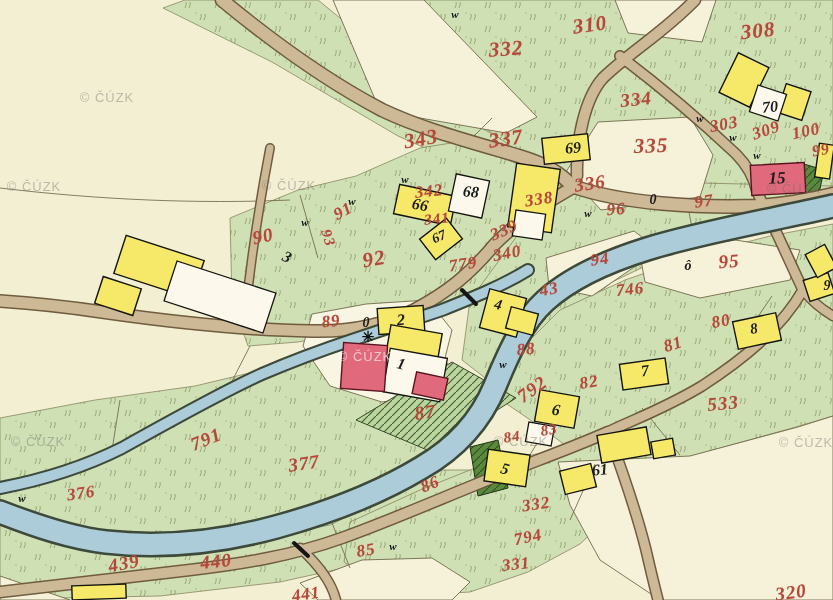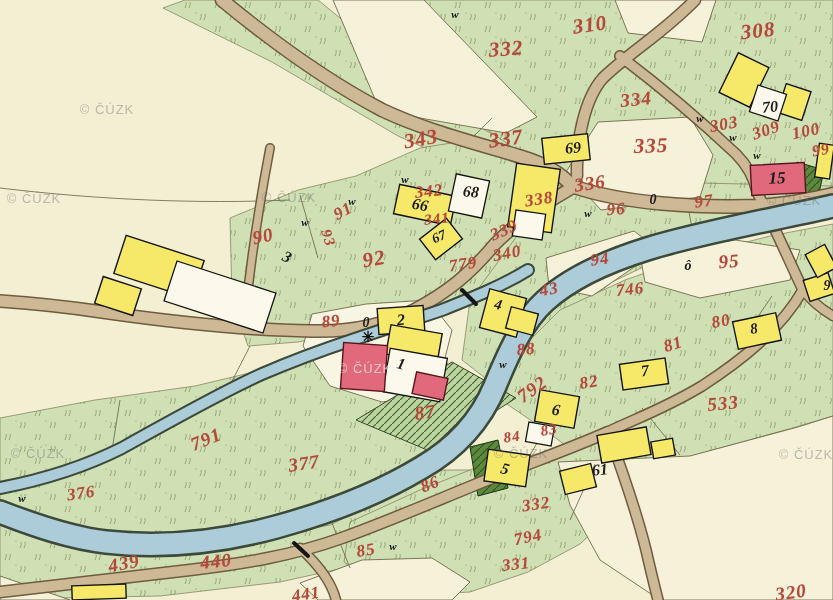--- a/index.html
+++ b/index.html
@@ -19,21 +19,21 @@
   .lbl{
     position:absolute;white-space:nowrap;line-height:1;
     font-family:"Liberation Serif",serif;font-style:italic;font-weight:bold;
   }
   .red{color:var(--red);letter-spacing:1px;text-shadow:0 0 1px rgba(181,72,58,.25);}
   .blk{color:var(--blk);}
   .wmark{color:#151515;font-size:12px;font-weight:bold;font-style:italic;}
   .star{color:#111;font-style:normal;}
   .wm{
     font-family:"Liberation Sans",sans-serif;font-style:normal;font-weight:normal;
-    color:rgba(110,110,110,.42);font-size:13px;letter-spacing:1px;margin-top:12px;
+    color:rgba(110,110,110,.42);font-size:13px;letter-spacing:1px;
   }
   .wm.light{color:rgba(255,255,255,.6);}
   #place-title{
     position:absolute;left:10px;top:64px;z-index:2;
     font-family:"Liberation Serif",serif;font-weight:bold;
     font-size:98px;line-height:1;color:#1f1f1f;letter-spacing:9px;
   }
 </style>
 </head>
 <body>

